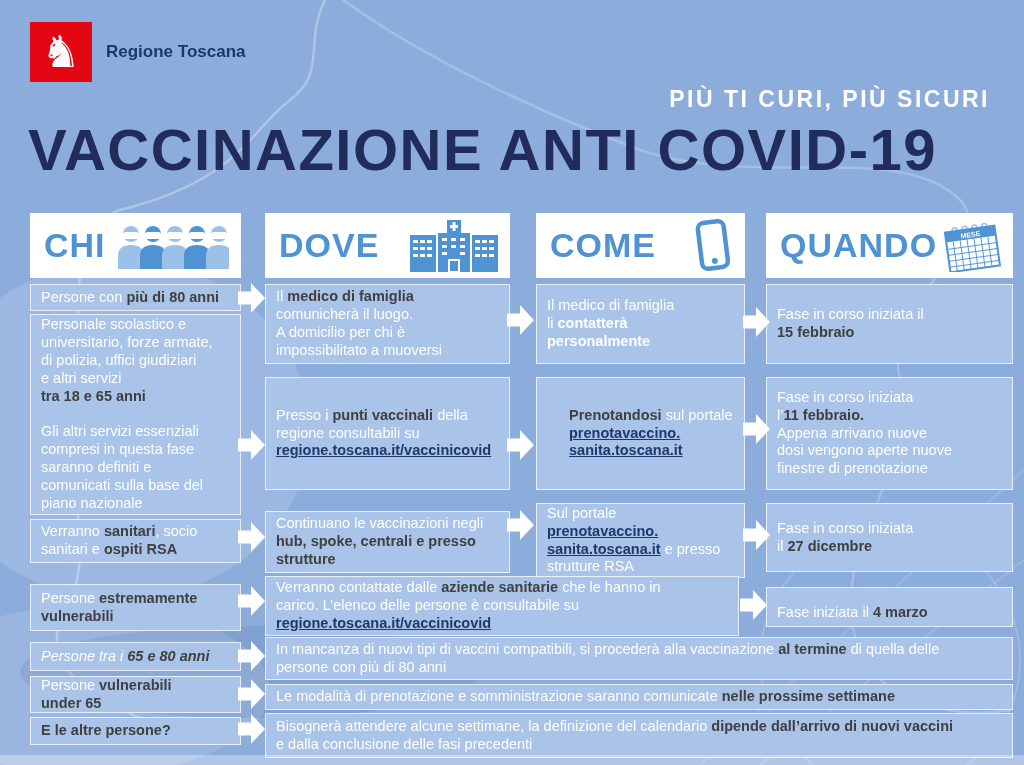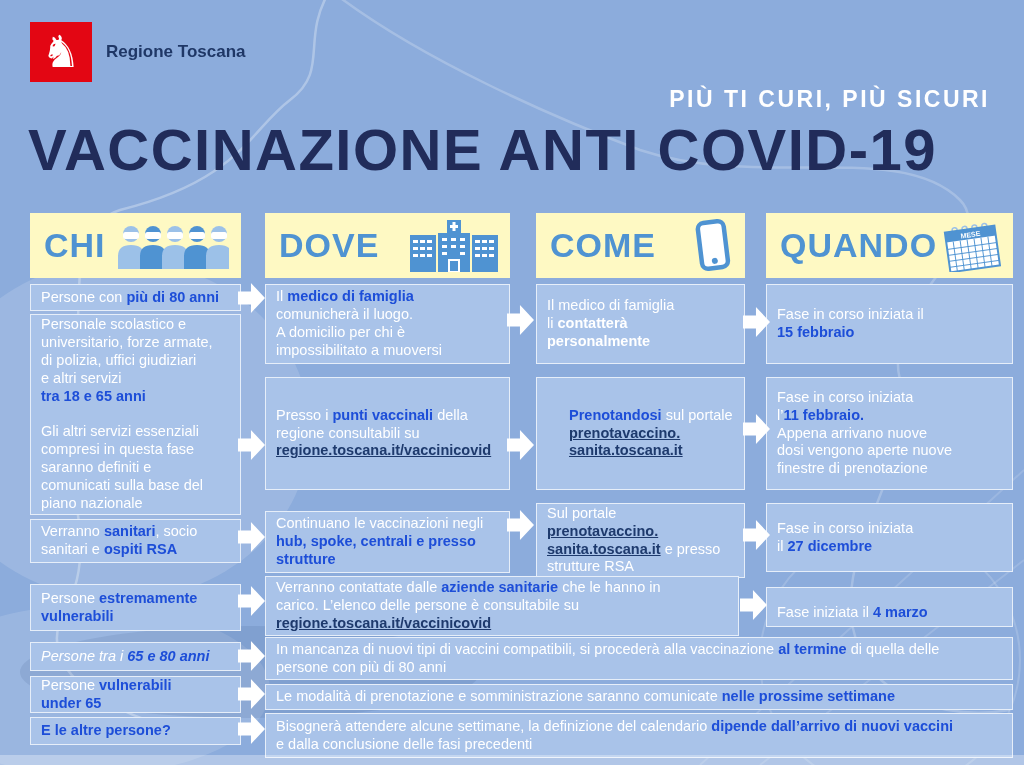--- a/index.html
+++ b/index.html
@@ -7,28 +7,28 @@
         font-family:"Liberation Sans", sans-serif;}
   .bgdeco{position:absolute;inset:0;pointer-events:none;}
   .logo{position:absolute;left:30px;top:22px;width:62px;height:60px;background:#e30613;
         display:flex;align-items:center;justify-content:center;}
   .logo .horse{color:#fff;font-size:44px;line-height:1;font-family:"DejaVu Sans",sans-serif;}
   .brandname{position:absolute;left:106px;top:42px;font-size:17px;font-weight:bold;color:#1f3766;}
   .tagline{position:absolute;right:34px;top:86px;font-size:23px;font-weight:bold;color:#ffffff;
            letter-spacing:2.5px;}
   .bigtitle{position:absolute;left:28px;top:116px;width:980px;font-size:58px;font-weight:bold;
             color:#212c5a;letter-spacing:1.5px;white-space:nowrap;}
-  .colhead{position:absolute;top:213px;height:65px;background:#fef9c3;box-sizing:border-box;
+  .colhead{position:absolute;top:213px;height:65px;background:#ffffff;box-sizing:border-box;
            display:flex;align-items:center;justify-content:space-between;padding:0 12px 0 14px;}
   .colhead .lbl{font-size:34px;font-weight:bold;color:#4f93d2;letter-spacing:1px;}
   .box{position:absolute;background:#a9c3e9;border:1.5px solid #e6eef9;box-sizing:border-box;
        display:flex;align-items:center;padding:4px 10px;}
   .box .txt{white-space:pre-line;font-size:14.5px;line-height:1.24;color:#ffffff;width:100%;}
   .seg-w{color:#ffffff;}
-  .seg-b{color:#1d4ed8;font-weight:bold;}
+  .seg-b{color:#404040;font-weight:bold;}
   .seg-bw{color:#ffffff;font-weight:bold;}
   .seg-l{color:#1e3a6d;font-weight:bold;text-decoration:underline;}
   .arrow{position:absolute;width:27px;height:30px;background:#ffffff;
          clip-path:polygon(0 28%,48% 28%,48% 0,100% 50%,48% 100%,48% 72%,0 72%);}
   .bottomstrip{position:absolute;left:0;top:755px;width:1024px;height:10px;background:rgba(255,255,255,0.32);}
 </style>
 </head>
 <body>
 
 <div class="page">

